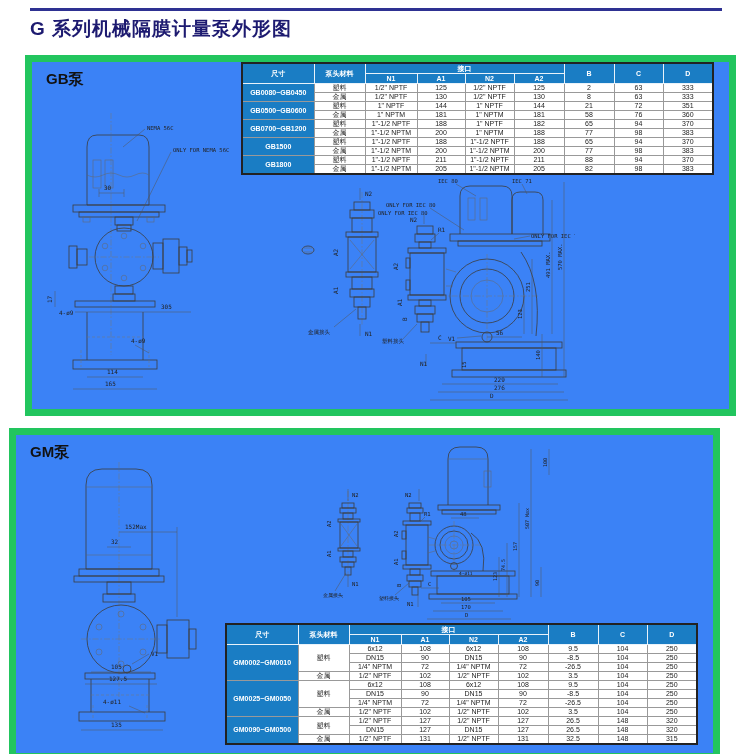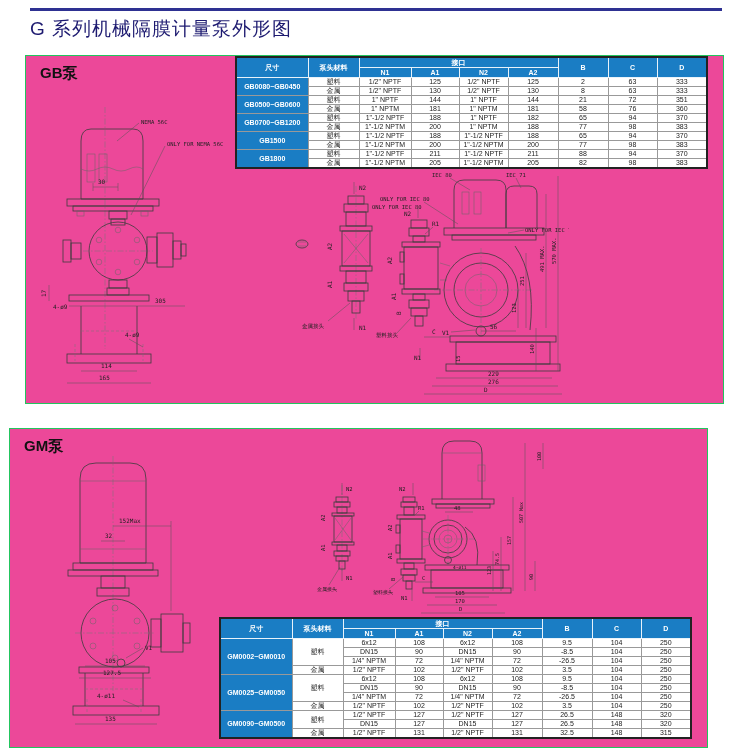--- a/index.html
+++ b/index.html
@@ -1,20 +1,20 @@
 <!DOCTYPE html>
 <html><head>
 <meta charset="utf-8">
 <style>
   html,body{margin:0;padding:0;background:#fff;}
   body{position:relative;width:750px;height:754px;font-family:"Liberation Sans",sans-serif;overflow:hidden;}
   .abs{position:absolute;}
   #top-rule{left:30px;top:8px;width:692px;height:3px;background:#2e3192;}
-  #page-title{left:30px;top:16px;font-size:19px;font-weight:normal;color:#1d1a70;letter-spacing:1px;}
-  .section-box{border:1px solid #22c55e;background:#ec4899;}
+  #page-title{left:30px;top:16px;font-size:19px;font-weight:bold;color:#1d1a70;letter-spacing:1px;}
+  .section-box{border:7px solid #22c55e;background:#3b82f6;}
   #gb-box{left:25px;top:55px;width:697px;height:347px;}
   #gm-box{left:9px;top:428px;width:697px;height:318px;}
   .section-label{left:14px;top:8px;font-size:15px;font-weight:bold;color:#111;}
   table.dim{border-collapse:collapse;table-layout:fixed;border:2px solid #222;background:#fff;}
   table.dim th,table.dim td{border:1px solid #999;font-size:7px;line-height:8px;height:8px;padding:0;text-align:center;color:#222;white-space:nowrap;overflow:hidden;}
   table.dim thead th{background:#1a7dc4;color:#fff;border:1px solid #e8f2fa;font-weight:bold;height:9px;}
   table.dim td.size{background:#1a7dc4;color:#fff;font-weight:bold;}
   table.dim tr.gstart td{border-top:1px solid #444;}
   svg text{font-family:"DejaVu Sans Mono","Liberation Sans",monospace;fill:#222;}
   svg .ln{stroke:#3c3c3c;stroke-width:0.8;fill:none;}

